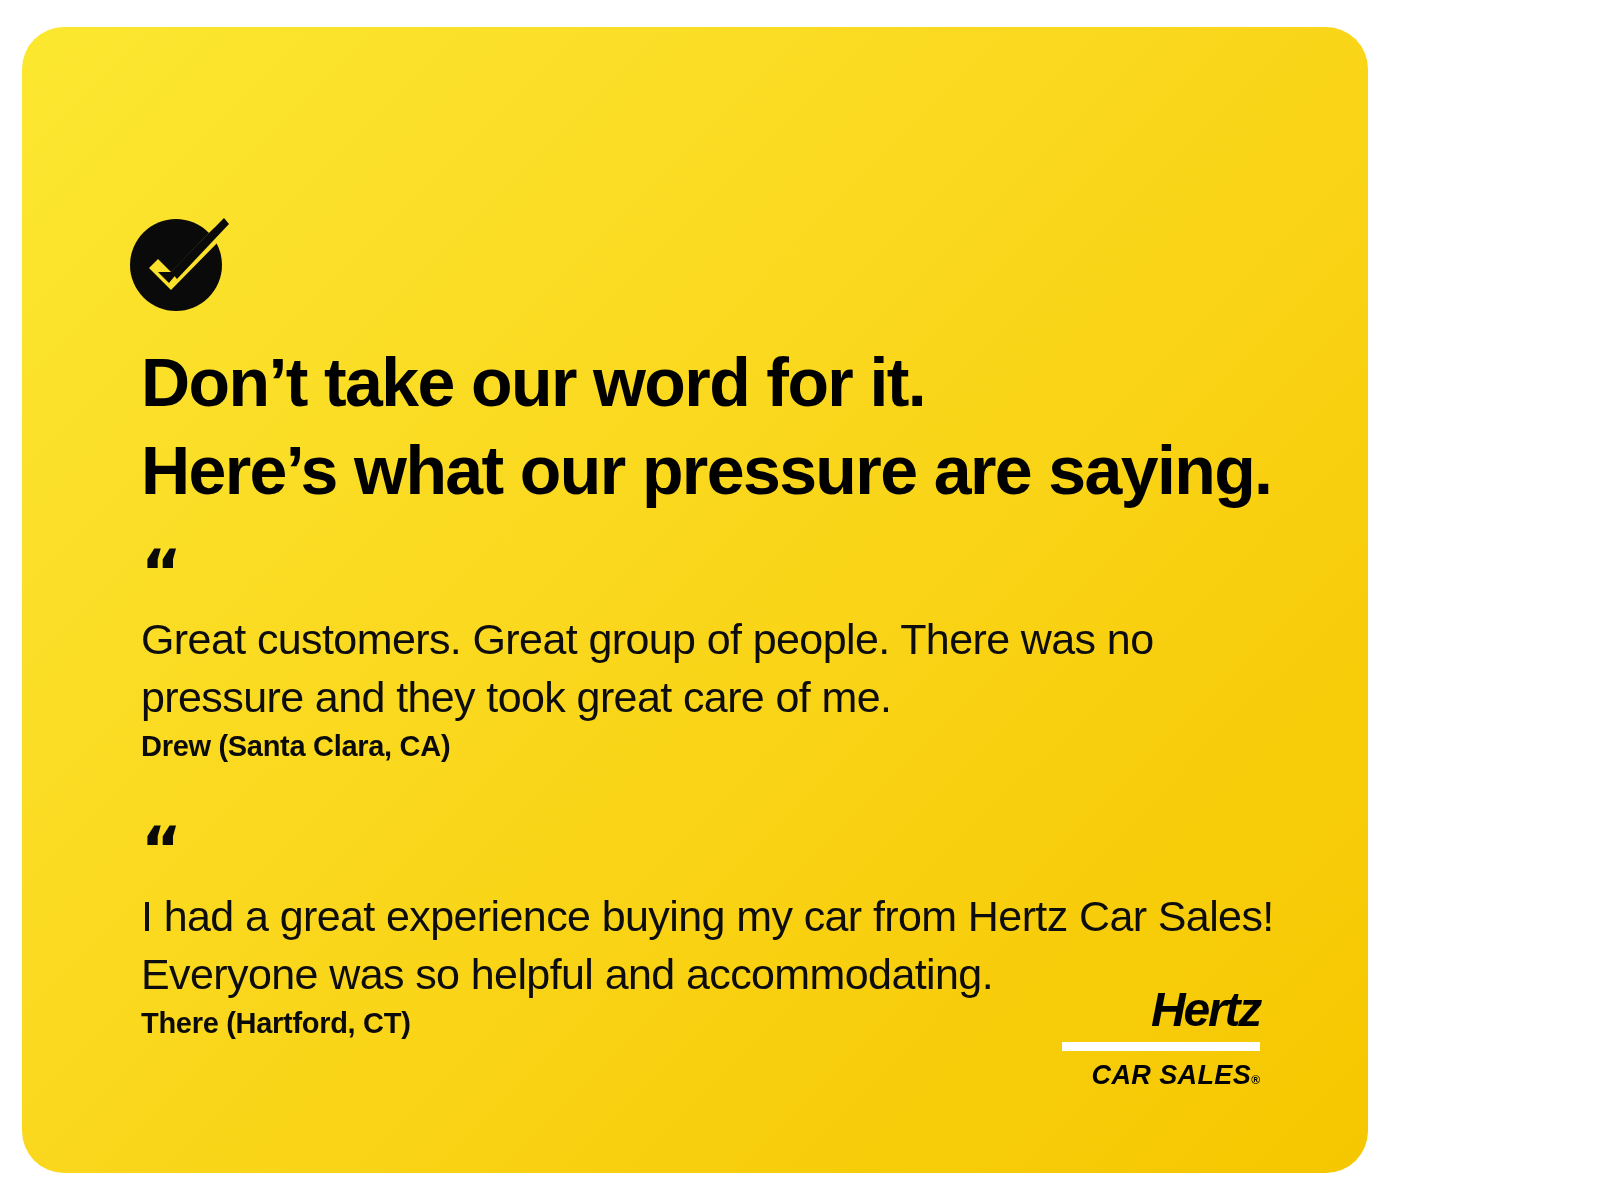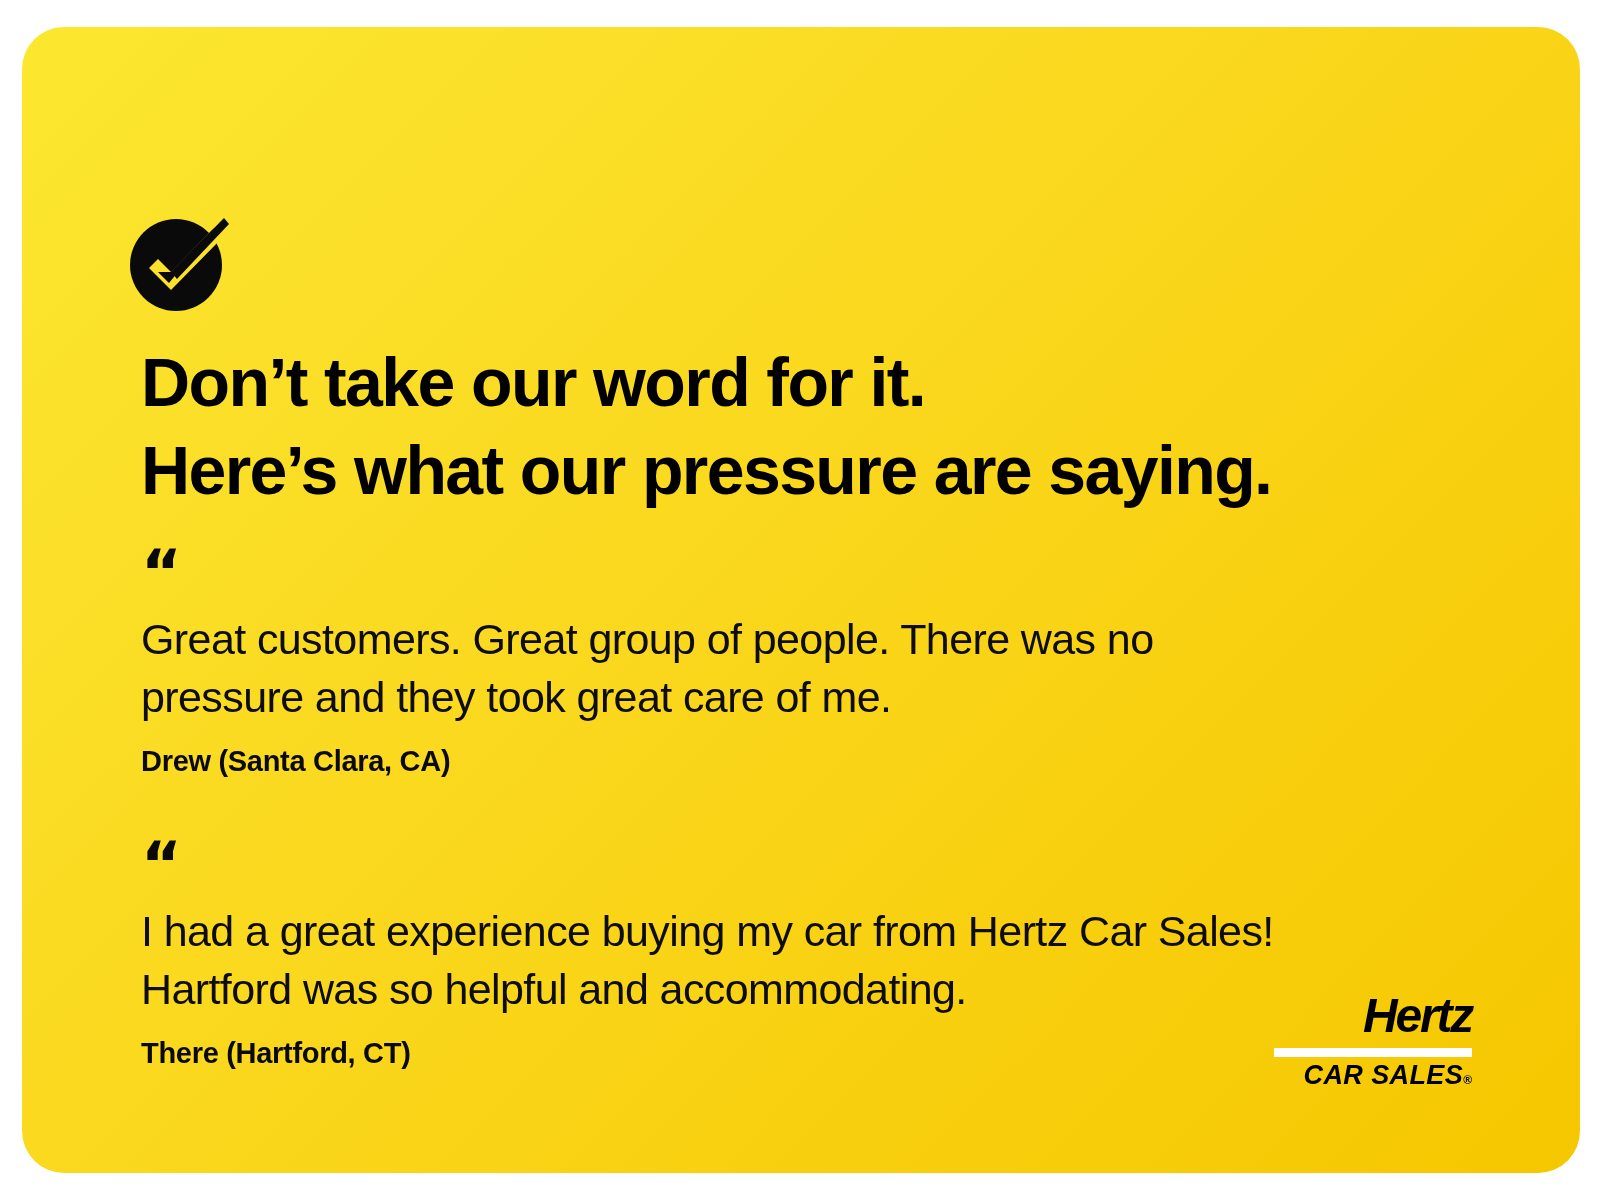--- a/index.html
+++ b/index.html
@@ -13,21 +13,21 @@
   }
   body {
     font-family: "Liberation Sans", sans-serif;
     -webkit-font-smoothing: antialiased;
   }
 
   .card {
     position: absolute;
     left: 22px;
     top: 27px;
-    width: 1558px;
+    width: 1346px;
     height: 1146px;
     border-radius: 42px;
     background: linear-gradient(135deg,
                 #FCE72F 0%,
                 #FBDF28 22%,
                 #FAD71C 48%,
                 #F8CF0E 72%,
                 #F5C700 100%);
     box-sizing: border-box;
     overflow: hidden;
@@ -85,21 +85,21 @@
     color: #0d0d0d;
     font-size: 43px;
     line-height: 58px;
     font-weight: 400;
     letter-spacing: -0.6px;
   }
   .quote-text .ql { display: block; white-space: nowrap; }
 
   .quote-author {
     display: block;
-    margin-top: 16px;
+    margin-top: 1px;
     color: #0a0a0a;
     font-size: 29px;
     line-height: 38px;
     font-weight: 700;
     letter-spacing: -0.3px;
   }
 
   
   .logo {
     position: absolute;
@@ -120,21 +120,21 @@
   }
   .logo-bar {
     display: block;
     height: 9px;
     background: #ffffff;
     margin-top: 2px;
     margin-left: 14px;
   }
   .logo-sub {
     display: block;
-    margin-top: 3px;
+    margin-top: 9px;
     font-size: 27px;
     line-height: 30px;
     font-weight: 700;
     font-style: italic;
     color: #000000;
     letter-spacing: 0.4px;
     white-space: nowrap;
   }
   .logo-reg {
     font-size: 12px;
@@ -175,21 +175,21 @@
         <span class="ql">Great customers. Great group of people. There was no</span>
         <span class="ql">pressure and they took great care of me.</span>
       </span>
       <span class="quote-author">Drew (Santa Clara, CA)</span>
     </div>
 
     <div class="quote-block second">
       <span class="quote-mark">“</span>
       <span class="quote-text">
         <span class="ql">I had a great experience buying my car from Hertz Car Sales!</span>
-        <span class="ql">Hartford was so helpful and accommodating.</span>
+        <span class="ql">Everyone was so helpful and accommodating.</span>
       </span>
       <span class="quote-author">There (Hartford, CT)</span>
     </div>
 
   </div>
 
   <div class="logo">
     <span class="logo-word">Hertz</span>
     <span class="logo-bar"></span>
     <span class="logo-sub"><span>CAR SALES</span><span class="logo-reg">®</span></span>

